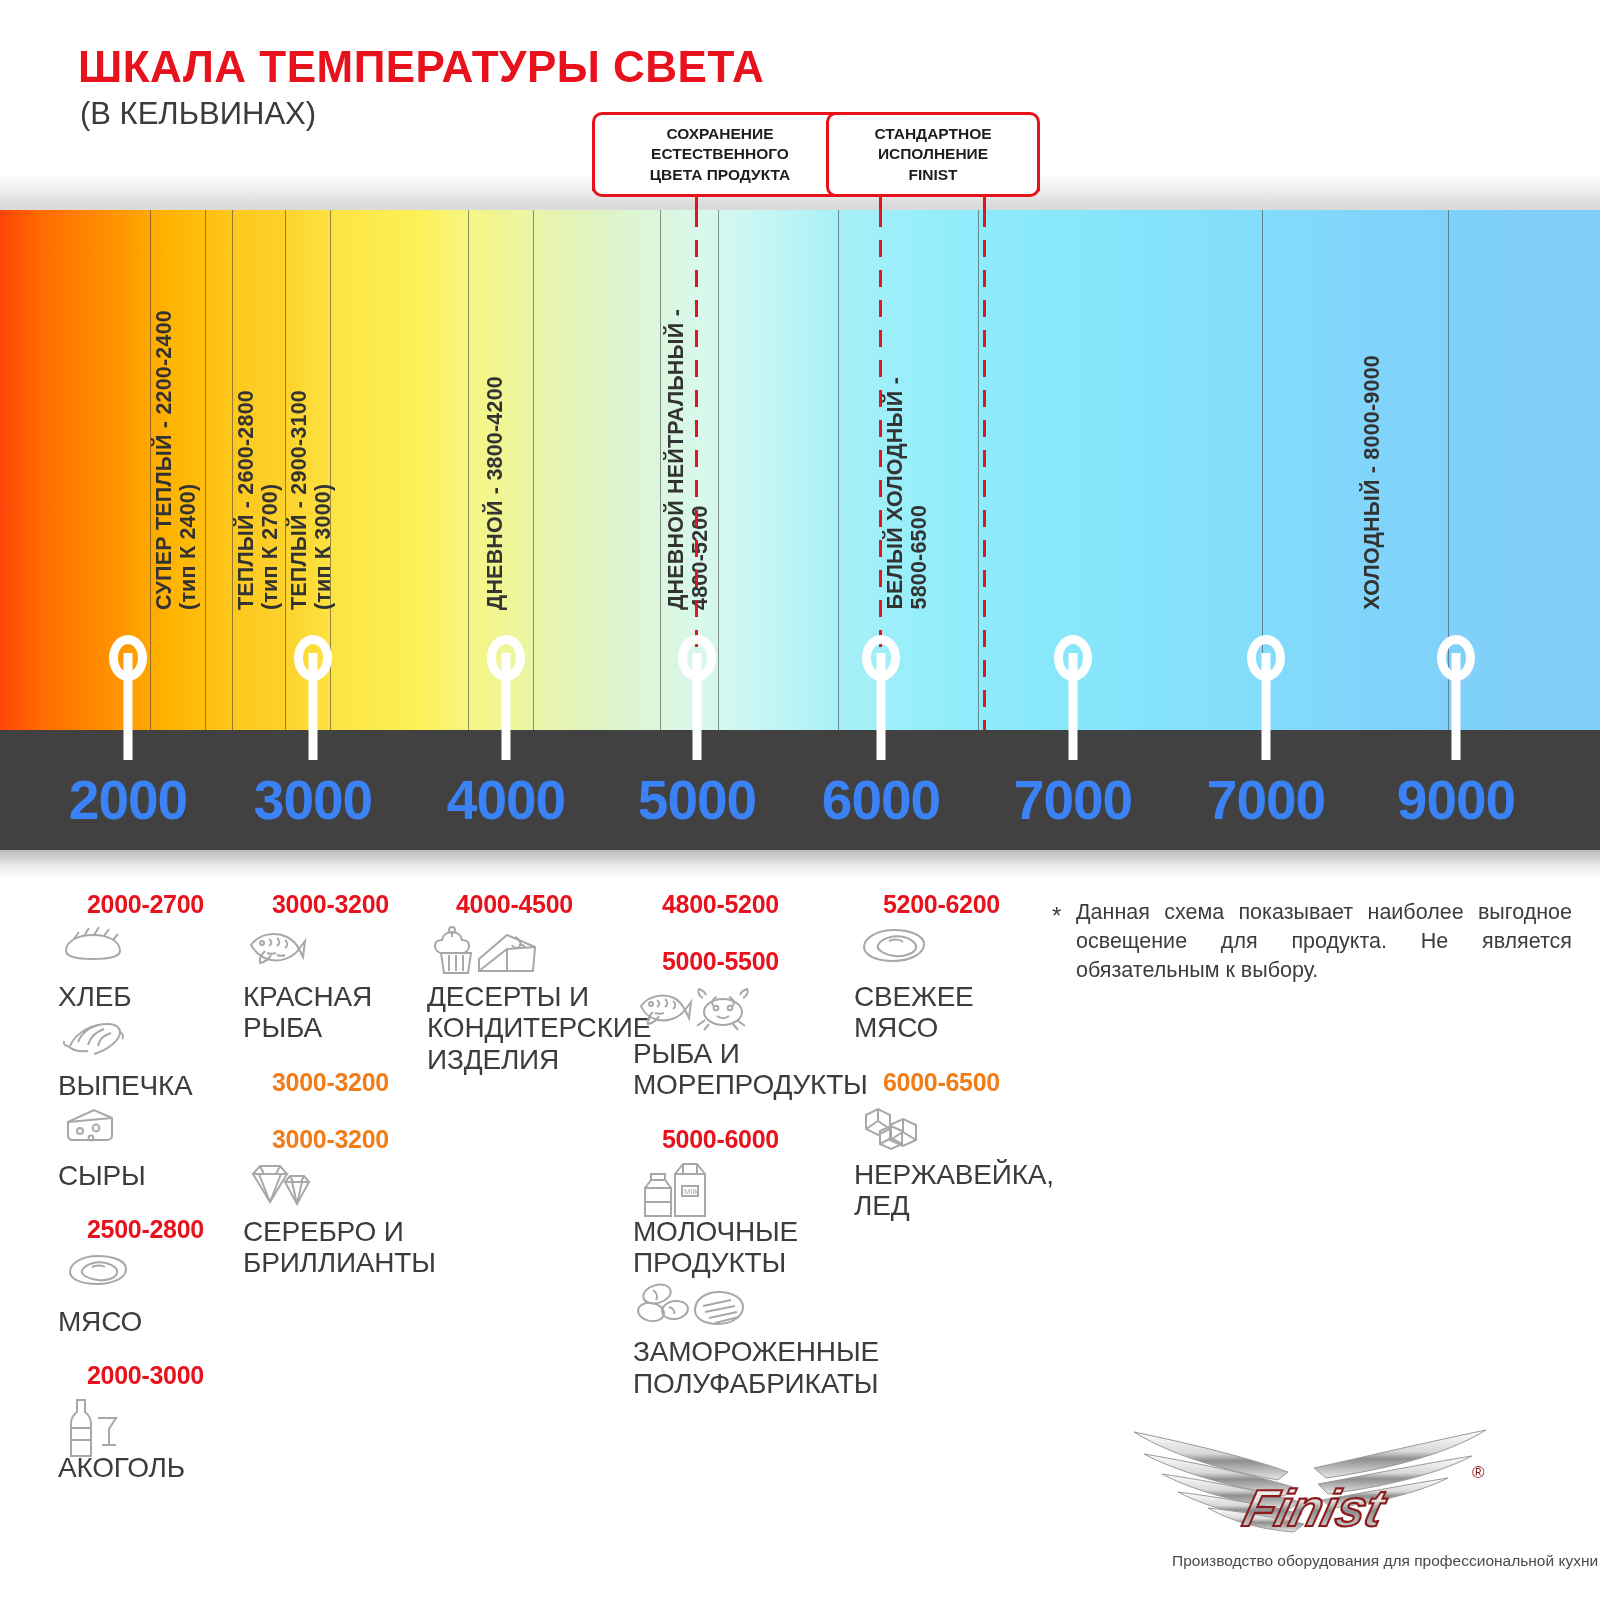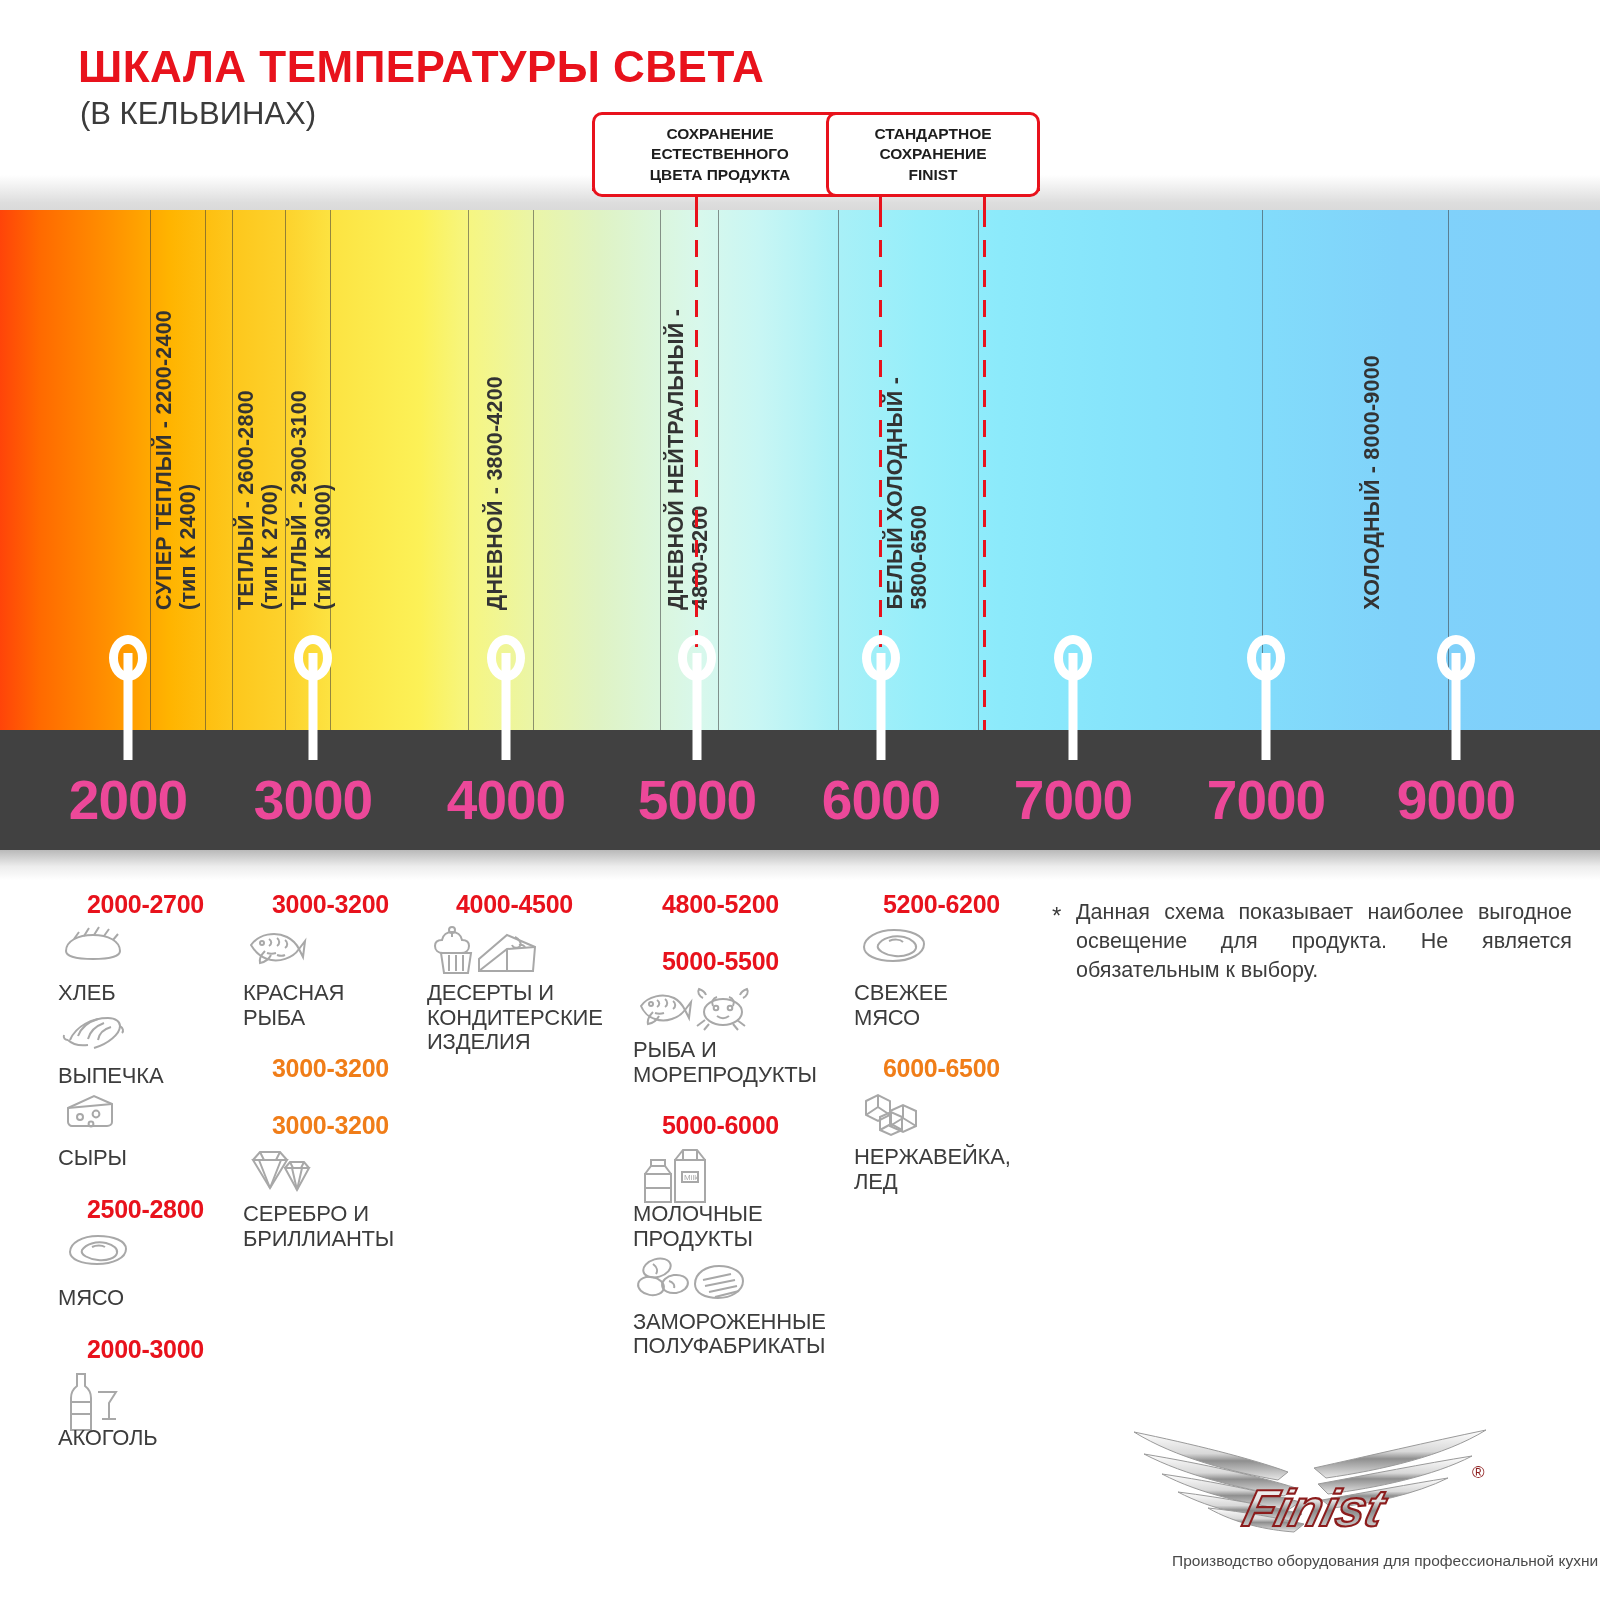--- a/index.html
+++ b/index.html
@@ -106,39 +106,39 @@
   .axisbar {
     position: absolute; left: 0; top: 730px; width: 1600px; height: 120px;
     background: #414141;
   }
   .axis-shadow {
     position: absolute; left: 0; top: 850px; width: 1600px; height: 30px;
     background: linear-gradient(to bottom, #b9b9b9 0%, #ededed 55%, #ffffff 100%);
   }
   .axis-num {
     position: absolute; top: 768px;
-    font-size: 55px; font-weight: bold; color: #ec4899;
+    font-size: 55px; font-weight: bold; color: #3b82f6;
     letter-spacing: -1px; z-index: 8;
     transform: translateX(-50%);
   }
 
   
   .legend { position: absolute; top: 890px; left: 0; width: 1600px; height: 710px; }
   .col { position: absolute; top: 0; }
   .range {
     font-size: 25px; font-weight: bold; letter-spacing: -0.3px;
     margin-bottom: 6px;
     margin-left: 29px;
   }
   .range.red { color: #e8121c; }
   .range.orange { color: #f07d18; }
   .item { margin-bottom: 2px; }
   .item-icon { display: block; height: 54px; padding-left: 2px; }
   .item-label {
-    font-size: 22px; color: #3c3c3c; line-height: 1.12;
+    font-size: 28px; color: #3c3c3c; line-height: 1.12;
     letter-spacing: -0.2px; margin-top: 2px; white-space: pre-line;
   }
   .gap { height: 22px; }
 
   
   .footnote {
     position: absolute; left: 1052px; top: 898px; width: 520px;
     font-size: 21.5px; color: #3c3c3c; line-height: 1.36;
     text-align: justify;
   }
@@ -193,21 +193,21 @@
       <div class="vlabel" style="left: 883px; bottom: 120px; white-space: pre-line;">БЕЛЫЙ ХОЛОДНЫЙ -
 5800-6500</div>
       <div class="vlabel" style="left: 1360px; bottom: 120px; white-space: pre-line;">ХОЛОДНЫЙ - 8000-9000</div>
     </div>
 
   <div id="callouts">
       <div class="callout" style="left: 592px; top: 112px; width: 256px; white-space: pre-line;">СОХРАНЕНИЕ
 ЕСТЕСТВЕННОГО
 ЦВЕТА ПРОДУКТА</div>
       <div class="callout" style="left: 826px; top: 112px; width: 214px; white-space: pre-line;">СТАНДАРТНОЕ
-СОХРАНЕНИЕ
+ИСПОЛНЕНИЕ
 FINIST</div>
       <div class="callout-line" style="left: 695px; top: 190px; height: 30px;"></div>
       <div class="callout-line" style="left: 879px; top: 190px; height: 30px;"></div>
       <div class="callout-line" style="left: 983px; top: 190px; height: 30px;"></div>
       <div style="position: absolute; left: 592px; top: 188px; width: 212px; height: 3px; background: rgb(232, 18, 28); z-index: 5;"></div>
       <div style="position: absolute; left: 826px; top: 188px; width: 214px; height: 3px; background: rgb(232, 18, 28); z-index: 5;"></div>
     </div>
 
   <div class="axisbar"></div>
   <div class="axis-shadow"></div>

